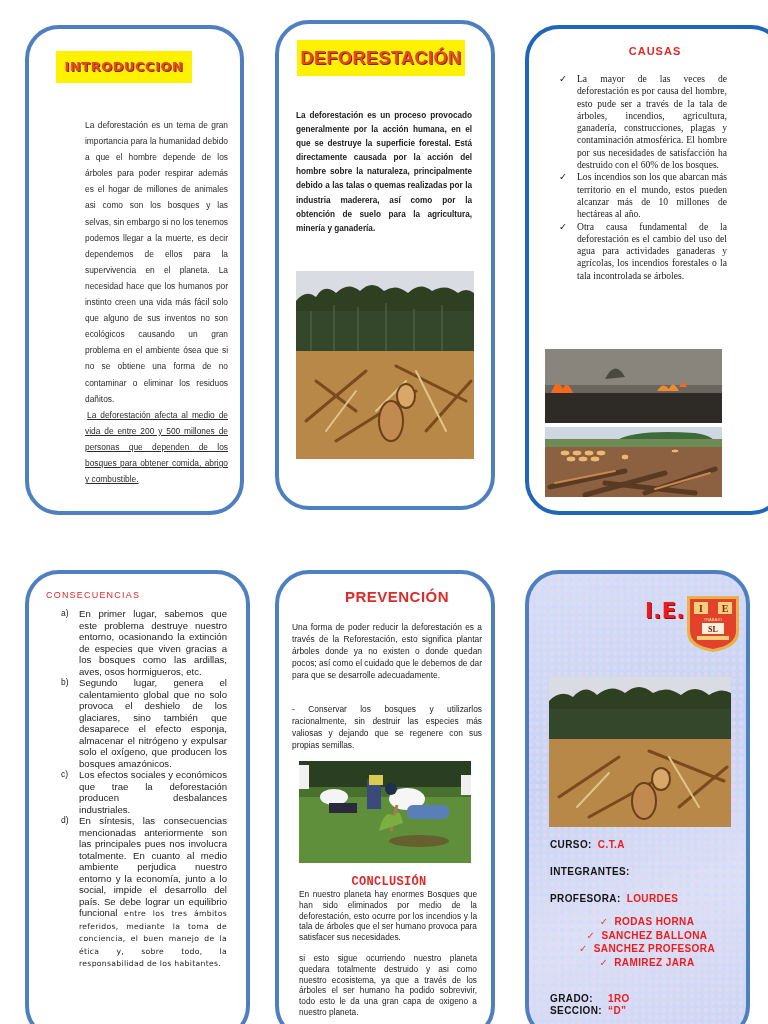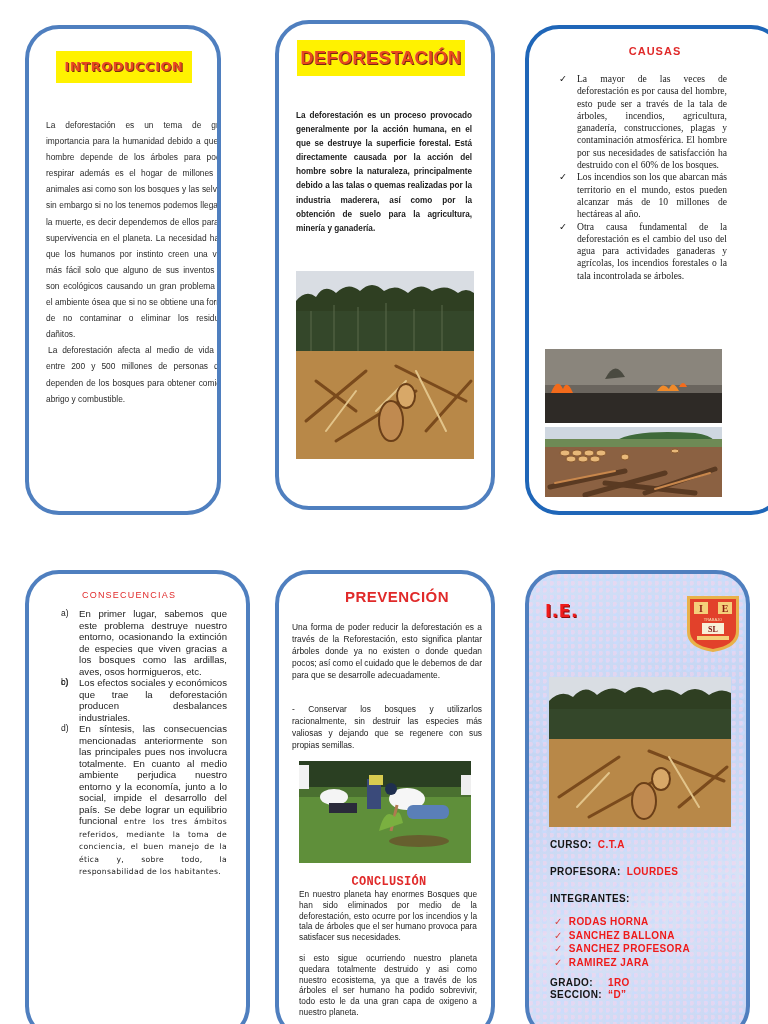--- a/index.html
+++ b/index.html
@@ -7,21 +7,21 @@
   body { position: relative; font-family: "Liberation Sans", sans-serif; color: #222; }
 
   .panel {
     position: absolute;
     border: 4px solid #4f7fbf;
     border-radius: 34px;
     background: #ffffff;
     overflow: hidden;
   }
   .panel.dark { border-color: #1f66b8; }
-  #p1 { left: 25px;  top: 25px;  width: 196px; height: 490px; }
+  #p1 { left: 25px;  top: 25px;  width: 219px; height: 490px; }
   #p2 { left: 275px; top: 20px;  width: 220px; height: 490px; }
   #p3 { left: 525px; top: 25px;  width: 260px; height: 490px; }
   #p4 { left: 25px;  top: 570px; width: 225px; height: 470px; }
   #p5 { left: 275px; top: 570px; width: 220px; height: 470px; }
   #p6 { left: 525px; top: 570px; width: 225px; height: 470px;
         background:
           radial-gradient(circle at 20% 30%, rgba(255,210,235,.45) 0 2px, transparent 3px),
           radial-gradient(circle at 70% 60%, rgba(200,220,255,.6) 0 2px, transparent 3px),
           linear-gradient(160deg, #d3e0f7 0%, #c3d3f2 40%, #d8e2f6 70%, #c9d6f3 100%);
         background-size: 7px 7px, 9px 9px, 100% 100%;
@@ -33,65 +33,65 @@
     color: #e8491d;
     font-weight: bold;
     text-align: center;
     letter-spacing: 0.5px;
     text-shadow: 1px 1px 0 #7a2a10, -0.5px -0.5px 0 #f6c57a;
   }
 
   
   #p1 .yellow-title { left: 27px; top: 22px; width: 136px; height: 32px; font-size: 13px; line-height: 32px; font-family: "DejaVu Sans", sans-serif; }
   #p1 .body { position: absolute; left: 17px; top: 88px; width: 182px; font-size: 8.4px; line-height: 16.1px; color: #2a2a2a; }
-  #p1 .body p { text-align: justify; }
-  #p1 .body p + p { text-indent: 2px; }
+  #p1 .body p { text-align: justify; margin-left: 39px; }
+  #p1 .body p + p { text-indent: 2px; text-decoration: underline; }
 
   
   #p2 .yellow-title { left: 18px; top: 16px; width: 168px; height: 36px; font-size: 18px; line-height: 36px; font-family: "Liberation Sans", sans-serif; }
   #p2 .body { position: absolute; left: 17px; top: 85px; width: 176px; font-size: 8.2px; line-height: 14.1px; font-weight: bold; color: #1a1a1a; text-align: justify; }
   #p2 .photo { position: absolute; left: 17px; top: 247px; width: 178px; height: 188px; }
 
   
   #p3 .heading { position: absolute; left: 0; right: 0; top: 16px; text-align: center; color: #e02a2a; font-weight: bold; font-size: 11px; letter-spacing: 1px; }
   #p3 ul { position: absolute; left: 30px; top: 44px; width: 168px; list-style: none; font-family: "Liberation Serif", serif; font-size: 9.6px; line-height: 12.3px; color: #222; }
   #p3 li { position: relative; padding-left: 18px; text-align: justify; }
   #p3 li .check { position: absolute; left: 0; top: 0; }
   #p3 .photo1 { position: absolute; left: 16px; top: 320px; width: 177px; height: 74px; }
   #p3 .photo2 { position: absolute; left: 16px; top: 398px; width: 177px; height: 70px; }
 
   
-  #p4 .heading { position: absolute; left: 17px; top: 16px; color: #e02a2a; font-size: 9px; letter-spacing: 1.2px; margin-left: 36px; }
+  #p4 .heading { position: absolute; left: 17px; top: 16px; color: #e02a2a; font-size: 9px; letter-spacing: 1.2px; }
   #p4 ol { position: absolute; left: 30px; top: 34px; width: 168px; list-style: none; font-size: 9.6px; line-height: 11.5px; color: #222; }
   #p4 li { position: relative; padding-left: 20px; text-align: justify; }
   #p4 li .marker { position: absolute; left: 2px; top: 0; font-size: 8.5px; }
   #p4 li .alt { font-family: "DejaVu Sans", sans-serif; font-size: 7.7px; letter-spacing: 0.3px; line-height: 11.6px; }
 
   
   #p5 .heading { position: absolute; left: 0; right: 0; top: 14px; text-align: center; color: #e02a2a; font-size: 15px; font-weight: bold; letter-spacing: 0.5px; padding-left: 24px; }
   #p5 .body { position: absolute; left: 13px; top: 47px; width: 190px; font-size: 8.4px; line-height: 12px; color: #222; }
   #p5 .body p { text-align: justify; }
   #p5 .body p + p { margin-top: 22px; }
   #p5 .photo { position: absolute; left: 20px; top: 187px; width: 172px; height: 102px; }
   #p5 .concl-heading { position: absolute; left: 8px; right: 0; top: 301px; text-align: center; color: #e02a2a; font-family: Liberation Mono, monospace; font-weight: bold; font-size: 12px; letter-spacing: 0.3px; }
   #p5 .concl { position: absolute; left: 20px; top: 315px; width: 178px; font-size: 8.3px; line-height: 10.8px; color: #222; }
   #p5 .concl p { text-align: justify; }
   #p5 .concl p + p { margin-top: 10px; }
 
   
-  #p6 .school { position: absolute; left: 16px; top: 22px; width: 140px; text-align: left; color: #ee1b1b; font-weight: bold; font-size: 17px; line-height: 30px; letter-spacing: 0.5px; text-shadow: 1px 1px 0 #8a0c0c; font-family: "DejaVu Sans", sans-serif; }
+  #p6 .school { position: absolute; left: 16px; top: 22px; width: 140px; text-align: right; color: #ee1b1b; font-weight: bold; font-size: 21px; line-height: 30px; letter-spacing: 0.5px; text-shadow: 1px 1px 0 #8a0c0c; font-family: "DejaVu Sans", sans-serif; }
   #p6 .crest { position: absolute; left: 156px; top: 20px; width: 56px; height: 60px; }
   #p6 .photo { position: absolute; left: 20px; top: 103px; width: 182px; height: 150px; }
   #p6 .info { position: absolute; left: 21px; top: 264px; width: 190px; font-size: 10px; font-weight: bold; color: #141414; letter-spacing: 0.4px; }
   #p6 .row { height: 27px; line-height: 14px; }
   #p6 .val { color: #ee1b1b; margin-left: 6px; }
-  #p6 ul { list-style: none; margin-left: 4px; margin-top: -4px; }
+  #p6 ul { list-style: none; margin-left: 4px; margin-top: -4px; text-align: center; }
   #p6 ul li { color: #ee1b1b; line-height: 13.5px; }
   #p6 ul li .chk { color: #d64545; margin-right: 6px; font-weight: normal; }
-  #p6 .grade { margin-top: 8px; line-height: 12px; }
+  #p6 .grade { margin-top: 24px; line-height: 12px; }
   #p6 .grade .lab { display: inline-block; width: 52px; }
 </style>
 </head>
 <body>
 
 <section class="panel" id="p1">
   <div class="yellow-title">INTRODUCCION</div>
   <div class="body">
     <p>La deforestación es un tema de gran importancia para la humanidad debido a que el hombre depende de los árboles para poder respirar además es el hogar de millones de animales asi como son los bosques y las selvas, sin embargo si no los tenemos podemos llegar a la muerte, es decir dependemos de ellos para la supervivencia en el planeta. La necesidad hace que los humanos por instinto creen una vida más fácil solo que alguno de sus inventos no son ecológicos causando un gran problema en el ambiente ósea que si no se obtiene una forma de no contaminar o eliminar los residuos dañitos.</p>
     <p>La deforestación afecta al medio de vida de entre 200 y 500 millones de personas que dependen de los bosques para obtener comida, abrigo y combustible.</p>
@@ -188,20 +188,21 @@
 
 <section class="panel" id="p4">
   <div class="heading">CONSECUENCIAS</div>
   <ol>
     <li>
       <span class="marker">a)</span>
       <span>En primer lugar, sabemos que este problema destruye nuestro entorno, ocasionando la extinción de especies que viven gracias a los bosques como las ardillas, aves, osos hormigueros, etc.</span>
     </li>
     <li>
       <span class="marker">b)</span>
+      <span>Segundo lugar, genera el calentamiento global que no solo provoca el deshielo de los glaciares, sino también que desaparece el efecto esponja, almacenar el nitrógeno y expulsar solo el oxígeno, que producen los bosques amazónicos.</span>
     </li>
     <li>
       <span class="marker">c)</span>
       <span>Los efectos sociales y económicos que trae la deforestación producen desbalances industriales.</span>
     </li>
     <li>
       <span class="marker">d)</span>
       <span>En síntesis, las consecuencias mencionadas anteriormente son las principales pues nos involucra totalmente. En cuanto al medio ambiente perjudica nuestro entorno y la economía, junto a lo social, impide el desarrollo del país. Se debe lograr un equilibrio funcional</span>
       <span class="alt">entre los tres ámbitos referidos, mediante la toma de conciencia, el buen manejo de la ética y, sobre todo, la responsabilidad de los habitantes.</span>
     </li>
@@ -271,24 +272,24 @@
         <line x1="120" y1="80" x2="150" y2="130"></line>
     </g>
     <ellipse cx="95" cy="124" rx="12" ry="18" fill="#c08a50" stroke="#6b3f18" stroke-width="2"></ellipse>
     <ellipse cx="112" cy="102" rx="9" ry="11" fill="#d8a868" stroke="#6b3f18" stroke-width="2"></ellipse>
   </svg>
   <div class="info">
     <div class="row">
       <span>CURSO:</span><span class="val">C.T.A</span>
     </div>
     <div class="row">
+      <span>INTEGRANTES:</span>
+    </div>
+    <div class="row">
       <span>PROFESORA:</span><span class="val">LOURDES</span>
-    </div>
-    <div class="row">
-      <span>INTEGRANTES:</span>
     </div>
     <ul>
       <li><span class="chk">✓</span><span>RODAS HORNA</span></li>
       <li><span class="chk">✓</span><span>SANCHEZ BALLONA</span></li>
       <li><span class="chk">✓</span><span>SANCHEZ PROFESORA</span></li>
       <li><span class="chk">✓</span><span>RAMIREZ JARA</span></li>
     </ul>
     <div class="grade">
       <span class="lab">GRADO:</span><span class="val">1RO</span>
     </div>

